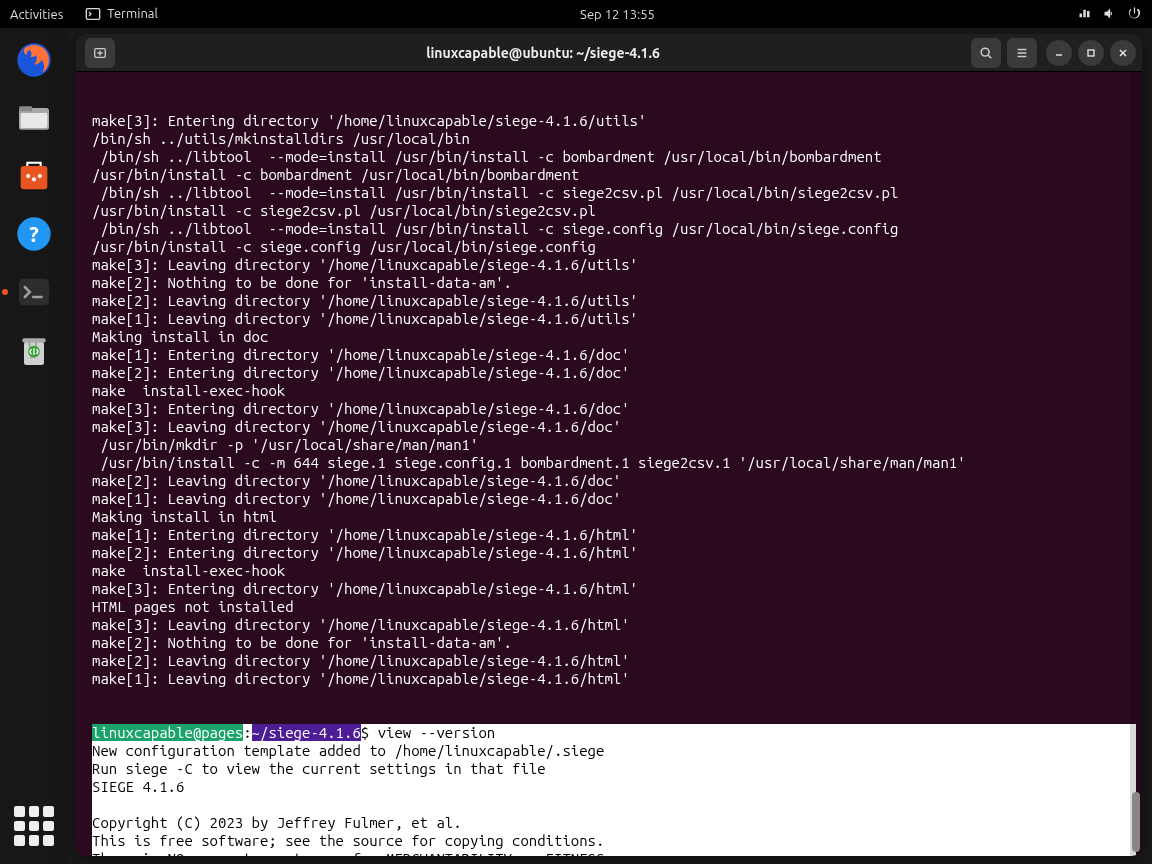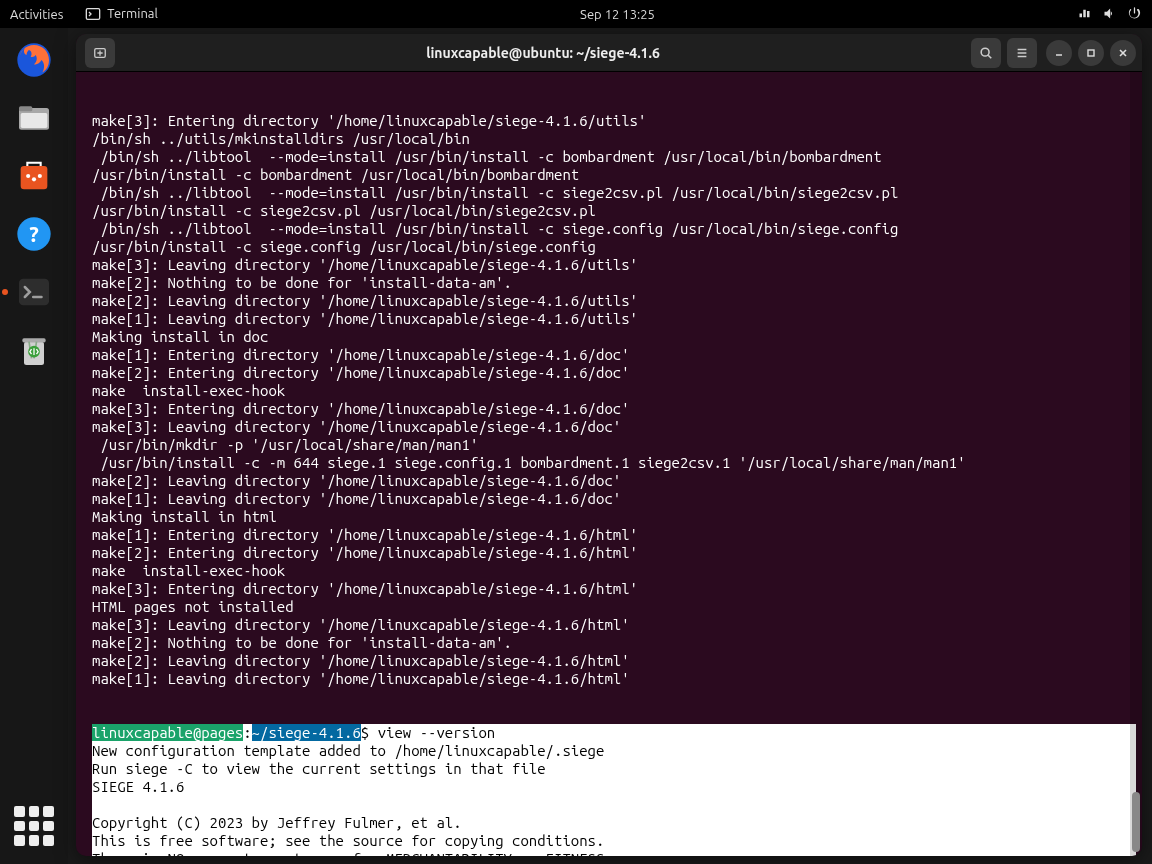--- a/index.html
+++ b/index.html
@@ -21,40 +21,40 @@
 .window { position: absolute; left: 76px; top: 34px; width: 1066px; height: 822px; background: #2b0a1f; border-radius: 10px; overflow: hidden; display: flex; flex-direction: column; box-shadow: 0 4px 20px rgba(0,0,0,0.5); }
 .titlebar { height: 38px; background: #1f1f1f; color: #eee; display: flex; align-items: center; padding: 0 6px; border-bottom: 1px solid #000; }
 .titlebar-btn { width: 30px; height: 30px; border-radius: 6px; background: #3a3a3a; margin: 0 3px; display: flex; align-items: center; justify-content: center; }
 .titlebar-btn svg { width: 14px; height: 14px; fill: #ddd; stroke: #ddd; }
 .titlebar-title { flex: 1; text-align: center; font-weight: bold; font-size: 14px; }
 .win-group { display: flex; gap: 6px; margin-left: 6px; }
 .win-btn { width: 26px; height: 26px; border-radius: 50%; background: #3a3a3a; display: flex; align-items: center; justify-content: center; }
 .win-btn svg { width: 10px; height: 10px; stroke: #ddd; fill: #ddd; }
 .terminal-body { flex: 1; padding: 4px 6px 4px 16px; font-family: "Ubuntu Mono","DejaVu Sans Mono",monospace; font-size: 15px; line-height: 18px; color: #fff; white-space: pre; overflow: hidden; position: relative; }
 .prompt-user { background: #1aa36a; color: #fff; }
-.prompt-path { background: #0369a1; color: #fff; }
+.prompt-path { background: #4c1d95; color: #fff; }
 .bright-block { background: #fff; color: #000; display: block; padding-bottom: 2px;}
 .scrollbar { position: absolute; right: 0; top: 38px; width: 12px; height: 784px; background: rgba(0,0,0,0.15); }
 .scrollbar-thumb { position: absolute; right: 2px; bottom: 4px; width: 8px; height: 60px; background: #888; border-radius: 4px; }
 </style>
 </head>
 <body>
 
 <div class="topbar">
   <div class="topbar-left">
     <span>Activities</span>
     <span class="app">
       <svg viewBox="0 0 24 24">
           <rect x="2" y="4" width="20" height="16" rx="2" fill="none" stroke="#ddd" stroke-width="2"></rect>
           <path d="M6 9l3 3-3 3" fill="none" stroke="#ddd" stroke-width="2"></path>
         </svg>
       <span>Terminal</span>
     </span>
   </div>
-  <div class="topbar-center">Sep 12  13:25</div>
+  <div class="topbar-center">Sep 12  13:55</div>
   <div class="topbar-right">
     <span class="tray-icon"><svg viewBox="0 0 24 24">
           <path d="M4 18h4v-6H4zm6 0h4V6h-4zm6 0h4v-10h-4z"></path>
         </svg></span>
     <span class="tray-icon"><svg viewBox="0 0 24 24">
           <path d="M4 9v6h4l5 5V4L8 9H4zm12 3a4 4 0 0 0-2-3.5v7A4 4 0 0 0 16 12z"></path>
         </svg></span>
     <span class="tray-icon"><svg viewBox="0 0 24 24">
           <path d="M12 2a1 1 0 0 1 1 1v8a1 1 0 1 1-2 0V3a1 1 0 0 1 1-1zm5.66 3.34a1 1 0 0 1 1.41 0A9 9 0 1 1 4.93 5.34a1 1 0 1 1 1.41 1.41 7 7 0 1 0 9.9 0 1 1 0 0 1 1.42-1.41z"></path>
         </svg></span>

